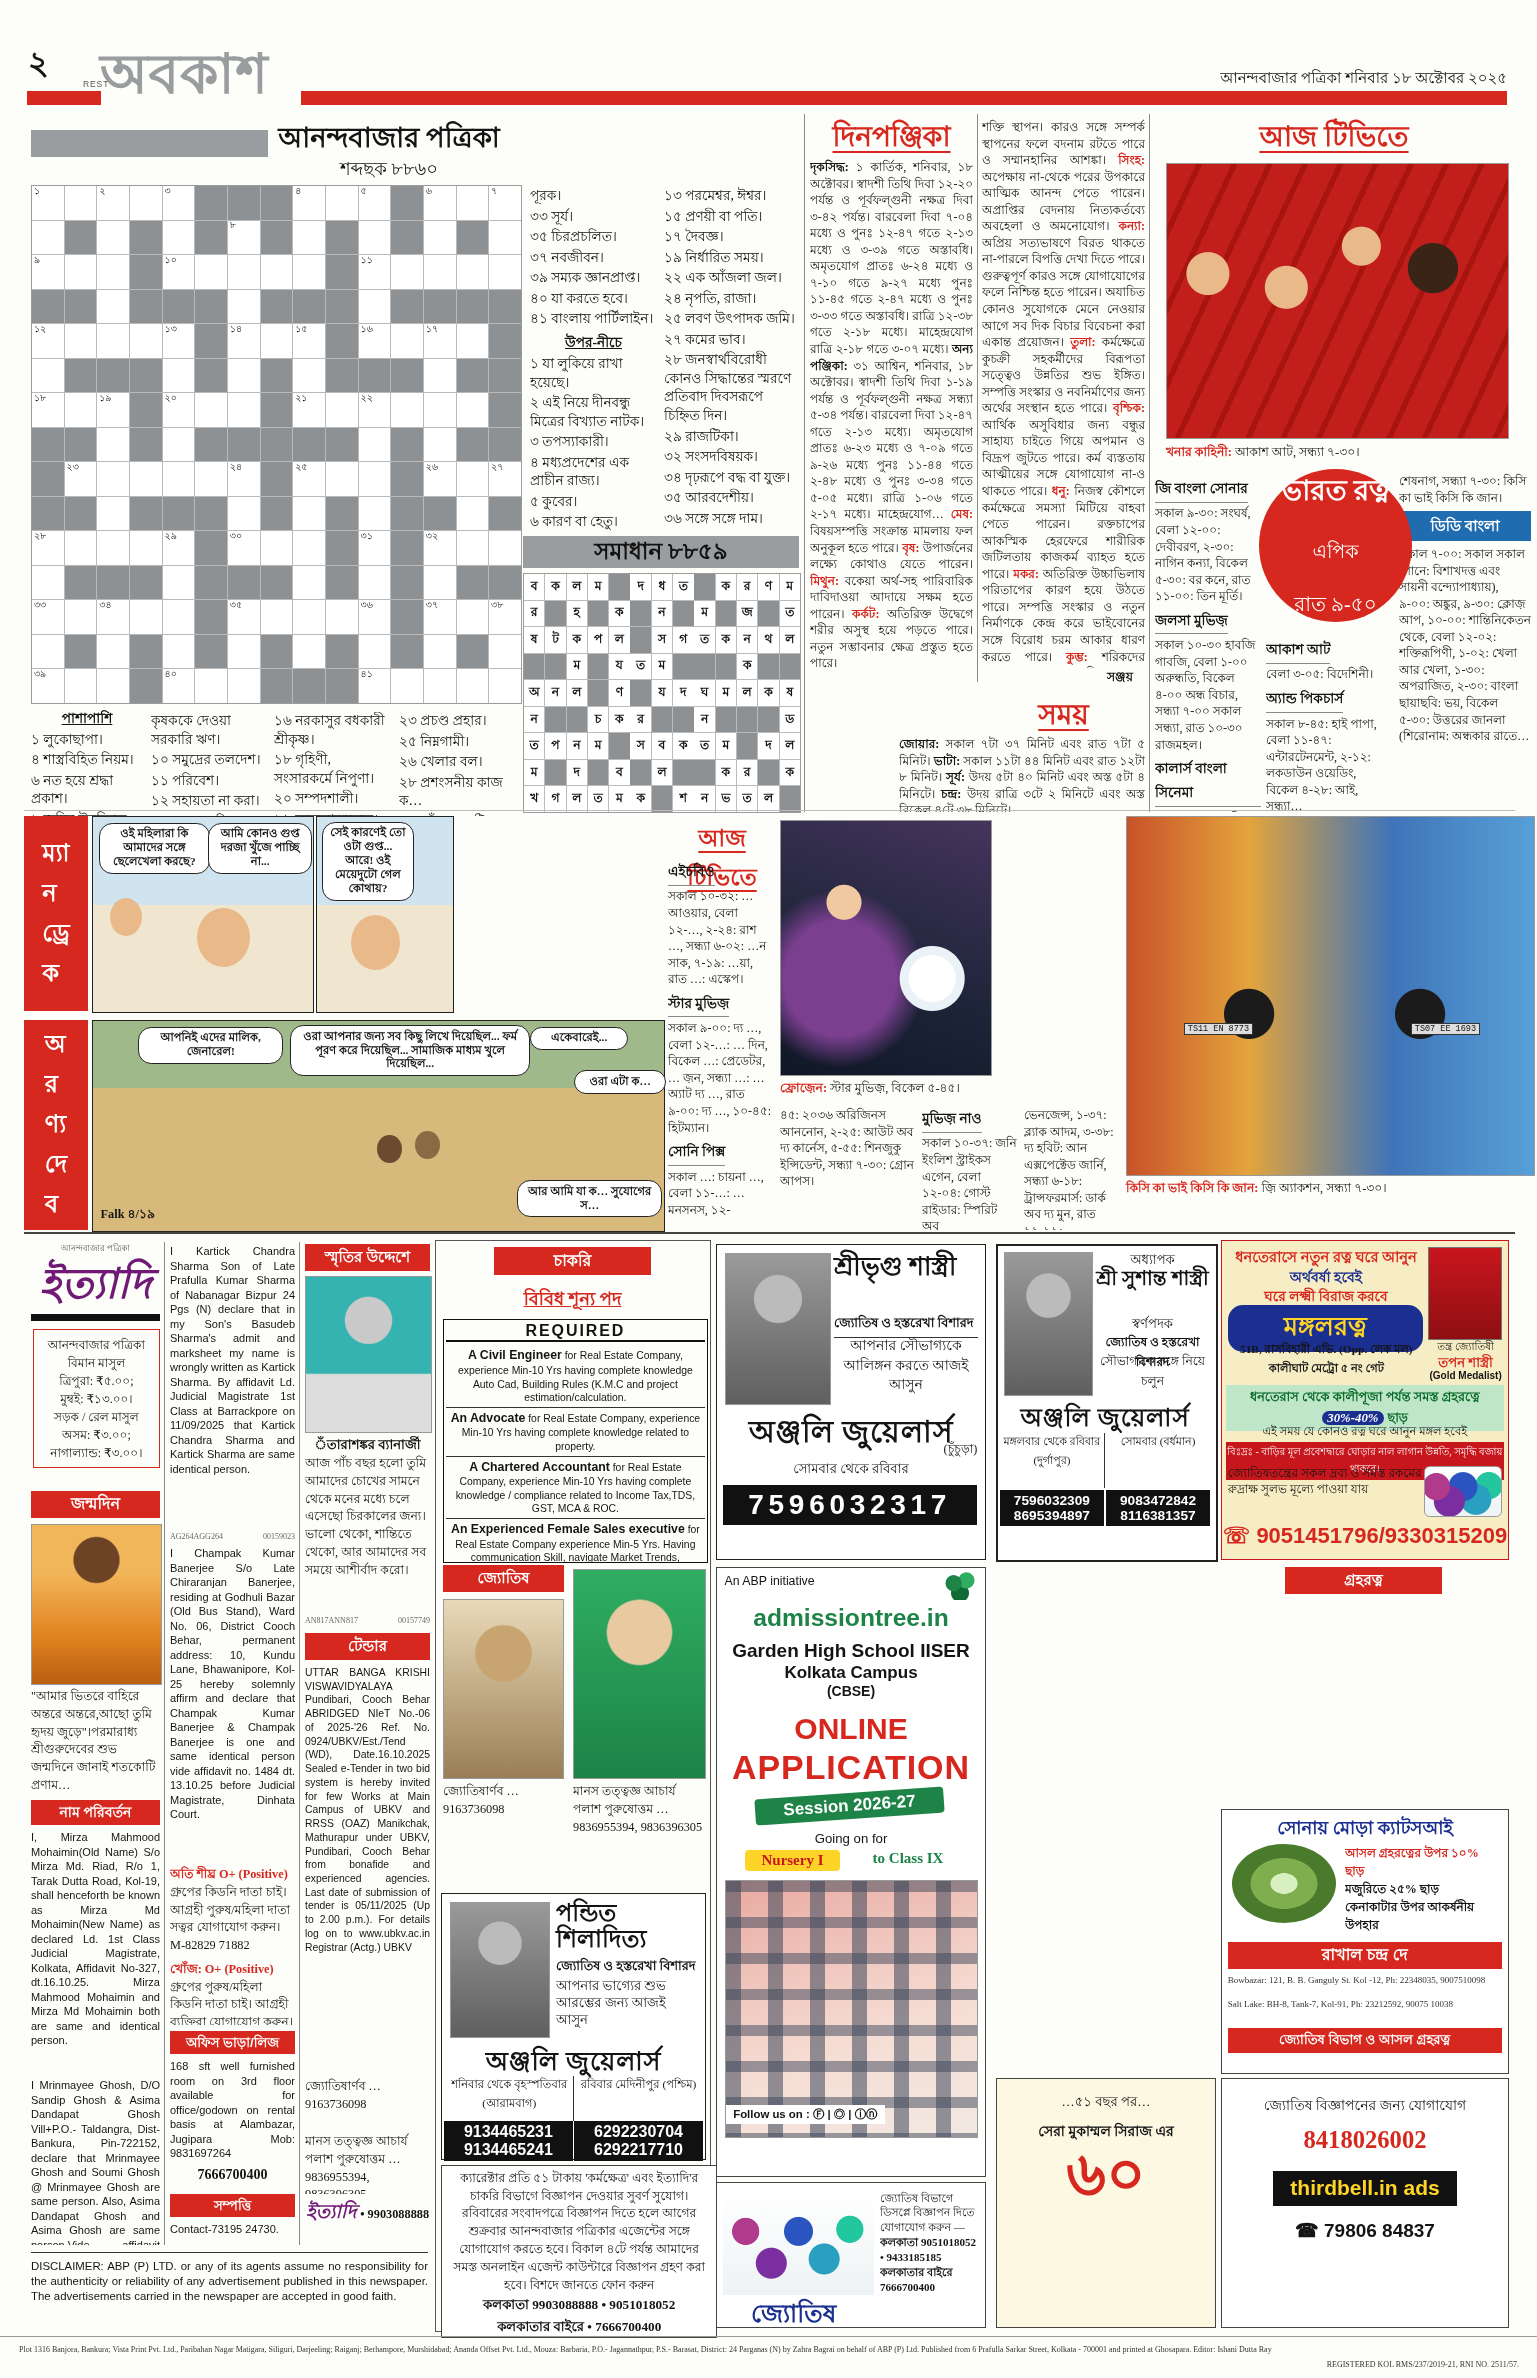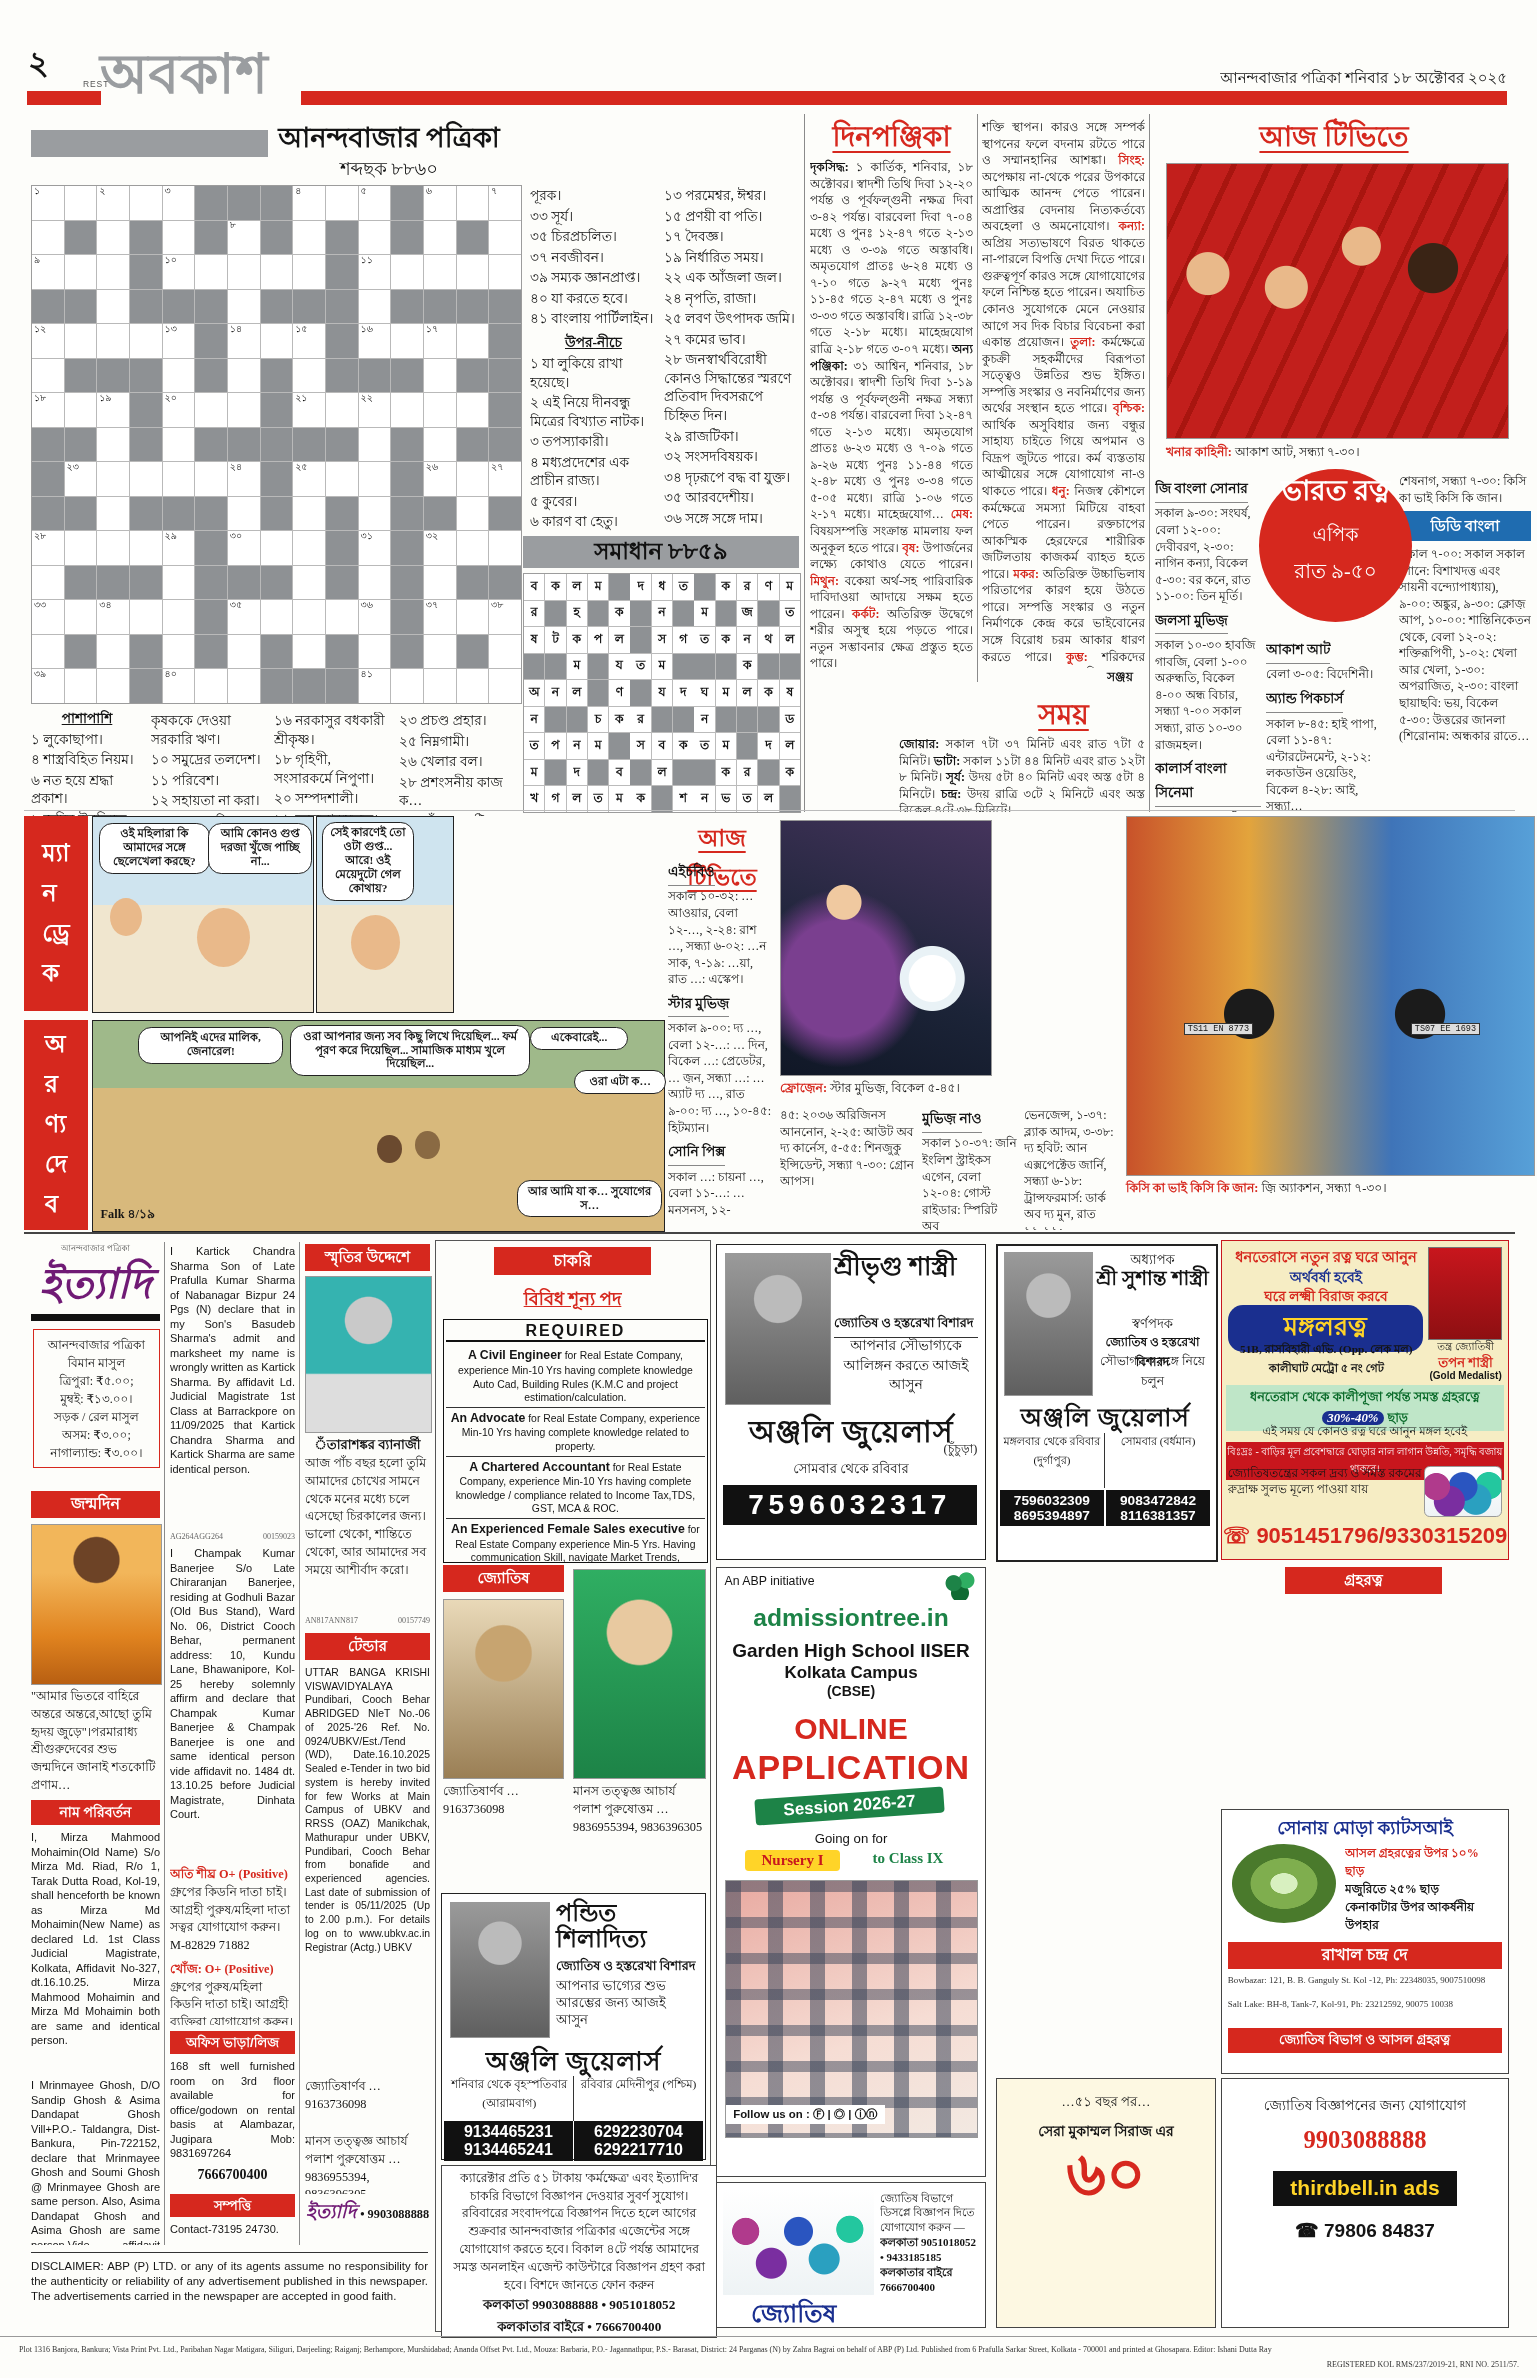--- a/index.html
+++ b/index.html
@@ -41,21 +41,21 @@
   
   .colhead{color:#d6281e;font-weight:bold;font-size:28px;text-align:center;
            text-decoration:underline;text-underline-offset:4.7px}
   .body13{font-size:12px;line-height:1.38}
   
   .ch{font-weight:bold;font-size:13.7px;border-bottom:1.9px solid #888;display:inline-block;
       padding-bottom:0.9px;margin:3.8px 0 2.8px}
   .chblue{background:#1f6cb0;color:#fff;font-weight:bold;text-align:center;padding:2.8px 5.7px;margin:4.7px 0}
   .listing{font-size:12px;line-height:1.38}
   .badge{background:#d6281e;border-radius:50%;color:#fff;display:flex;flex-direction:column;
-         align-items:center;justify-content:flex-start;text-align:center}
+         align-items:center;justify-content:space-between;text-align:center}
   .cap{font-size:12.3px}
   
   .ph{border:0.9px solid #999}
   .ph-family{background:
      radial-gradient(circle at 78% 38%,#3a2415 0 24.6px,transparent 25.6px),
      radial-gradient(circle at 57% 30%,#e9b98a 0 19px,transparent 20px),
      radial-gradient(circle at 35% 45%,#e9b98a 0 21px,transparent 22px),
      radial-gradient(circle at 12% 40%,#e9b98a 0 21px,transparent 22px),
      repeating-linear-gradient(115deg,#c21f1c 0 26.5px,#a8150f 26.5px 32px),
      linear-gradient(160deg,#c8251c,#e2952f)}
@@ -1003,21 +1003,21 @@
     <div class="rb abs" style="left:5.7px;top:218px;width:274px;height:24.6px;font-size:13.2px;line-height:24.6px">জ্যোতিষ বিভাগ ও আসল গ্রহরত্ন</div>
   </div>
 
   <div class="adbox-thin ctr" style="left:996px;top:2078px;width:218px;height:248px;background:#fdf8e2">
     <div style="font-size:13.2px;margin-top:13px">…৫১ বছর পর…</div>
     <div class="b" style="font-size:14px;margin-top:5.7px">সেরা মুকাম্মল সিরাজ এর</div>
     <div class="b red" style="font-size:61px;line-height:1">৬০</div>
   </div>
   <div class="adbox-thin ctr" style="left:1221px;top:2078px;width:286px;height:248px">
     <div style="font-size:14px;margin-top:15px">জ্যোতিষ বিজ্ঞাপনের জন্য যোগাযোগ</div>
-    <div class="b red" style="font-size:24.6px;margin-top:7.6px">9903088888</div>
+    <div class="b red" style="font-size:24.6px;margin-top:7.6px">8418026002</div>
     <div class="b" style="background:#111;color:#ffd428;display:inline-block;padding:5.7px 17px;margin-top:17px;font-size:21px;font-family:'Liberation Sans',sans-serif">thirdbell.in ads</div>
     <div class="b" style="font-size:19px;margin-top:13.2px;font-family:'Liberation Sans',sans-serif">☎ 79806 84837</div>
   </div>
 
   <div class="hrule" style="left:0;top:2336px;width:1538px;height:0.9px;background:#999"></div>
   <div class="abs grainline" style="left:19px;top:2345px;width:1500px;overflow:hidden">Plot 1316 Banjora, Bankura; Vista Print Pvt. Ltd., Paribahan Nagar Matigara, Siliguri, Darjeeling; Raiganj; Berhampore, Murshidabad; Ananda Offset Pvt. Ltd., Mouza: Barbaria, P.O.- Jagannathpur, P.S.- Barasat, District: 24 Parganas (N) by Zahra Bagrai on behalf of ABP (P) Ltd. Published from 6 Prafulla Sarkar Street, Kolkata - 700001 and printed at Ghosapara. Editor: Ishani Dutta Ray</div>
   <div class="abs grainline" style="right:19px;top:2360px">REGISTERED KOL RMS/237/2019-21, RNI NO. 2511/57.</div>
 
 </div>
 

